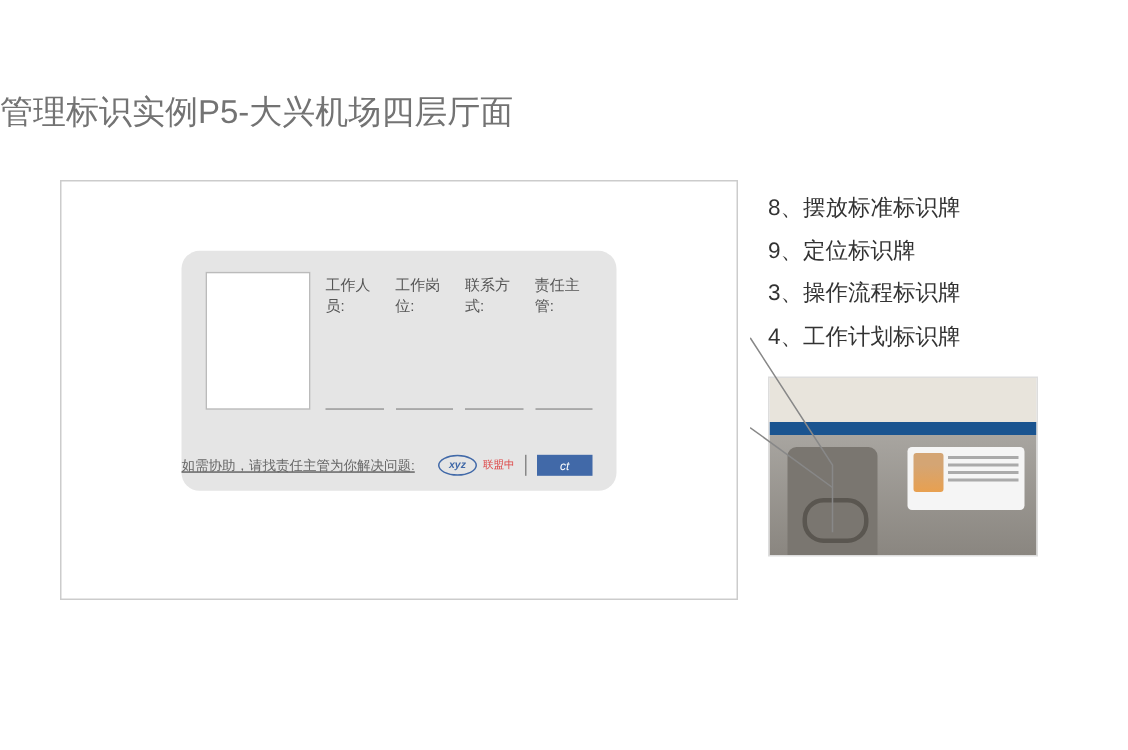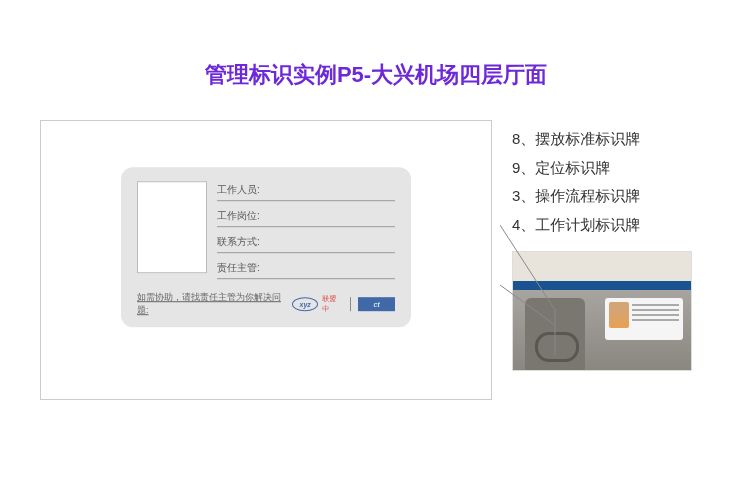--- a/index.html
+++ b/index.html
@@ -1,25 +1,25 @@
 <!DOCTYPE html>
 <html><head>
 <meta charset="utf-8">
 <style>
 *{margin:0;padding:0;box-sizing:border-box}
 body{width:752px;height:500px;background:#fff;font-family:"Microsoft YaHei",Arial,sans-serif;position:relative;overflow:hidden}
-.title{text-align:center;font-size:22px;font-weight:bold;color:#6d28d9;padding:60px 0 30px}
+.title{font-size:22px;font-weight:normal;color:#737373;padding:60px 0 30px}
 .main{display:flex;padding:0 40px;gap:20px}
 .left-panel{flex:1;border:1px solid #ccc;height:280px;position:relative;background:#fff}
 .card{position:absolute;left:50%;top:50%;transform:translate(-50%,-58%);width:290px;height:160px;background:#e5e5e5;border-radius:12px;padding:14px 16px}
 .card-inner{display:flex;gap:10px}
 .photo{width:70px;height:92px;background:#fff;border:1px solid #bbb}
-.fields{flex:1;display:flex;flex-direction:column;gap:8px;padding-top:2px}
+.fields{flex:1;display:flex;flex-direction:row;gap:8px;padding-top:2px}
 .field{font-size:10px;color:#555;border-bottom:1px solid #999;padding-bottom:3px}
-.card-footer{position:absolute;bottom:10px;left:16px;right:16px;font-size:9px;color:#666;display:flex;align-items:center;justify-content:space-between}
+.card-footer{position:absolute;bottom:10px;left:0;right:16px;font-size:9px;color:#666;display:flex;align-items:center;justify-content:space-between}
 .footer-text{text-decoration:underline}
 .logos{display:flex;align-items:center;gap:4px}
 .logo1{width:26px;height:14px;border:1px solid #4169a8;border-radius:50%;display:flex;align-items:center;justify-content:center;font-size:7px;font-style:italic;color:#4169a8;font-weight:bold}
 .logo1-text{font-size:7px;color:#d44}
 .divider{width:1px;height:14px;background:#888;margin:0 3px}
 .logo2{width:37px;height:14px;background:#4169a8;display:flex;align-items:center;justify-content:center;color:#fff;font-size:8px;font-style:italic}
 .right-panel{width:200px;padding-top:5px}
 .list{list-style:none}
 .list li{font-size:15px;color:#333;line-height:1.9;position:relative;padding-left:0}
 .list li.active::before{content:"▶";position:absolute;left:-18px;font-size:12px;top:5px}

